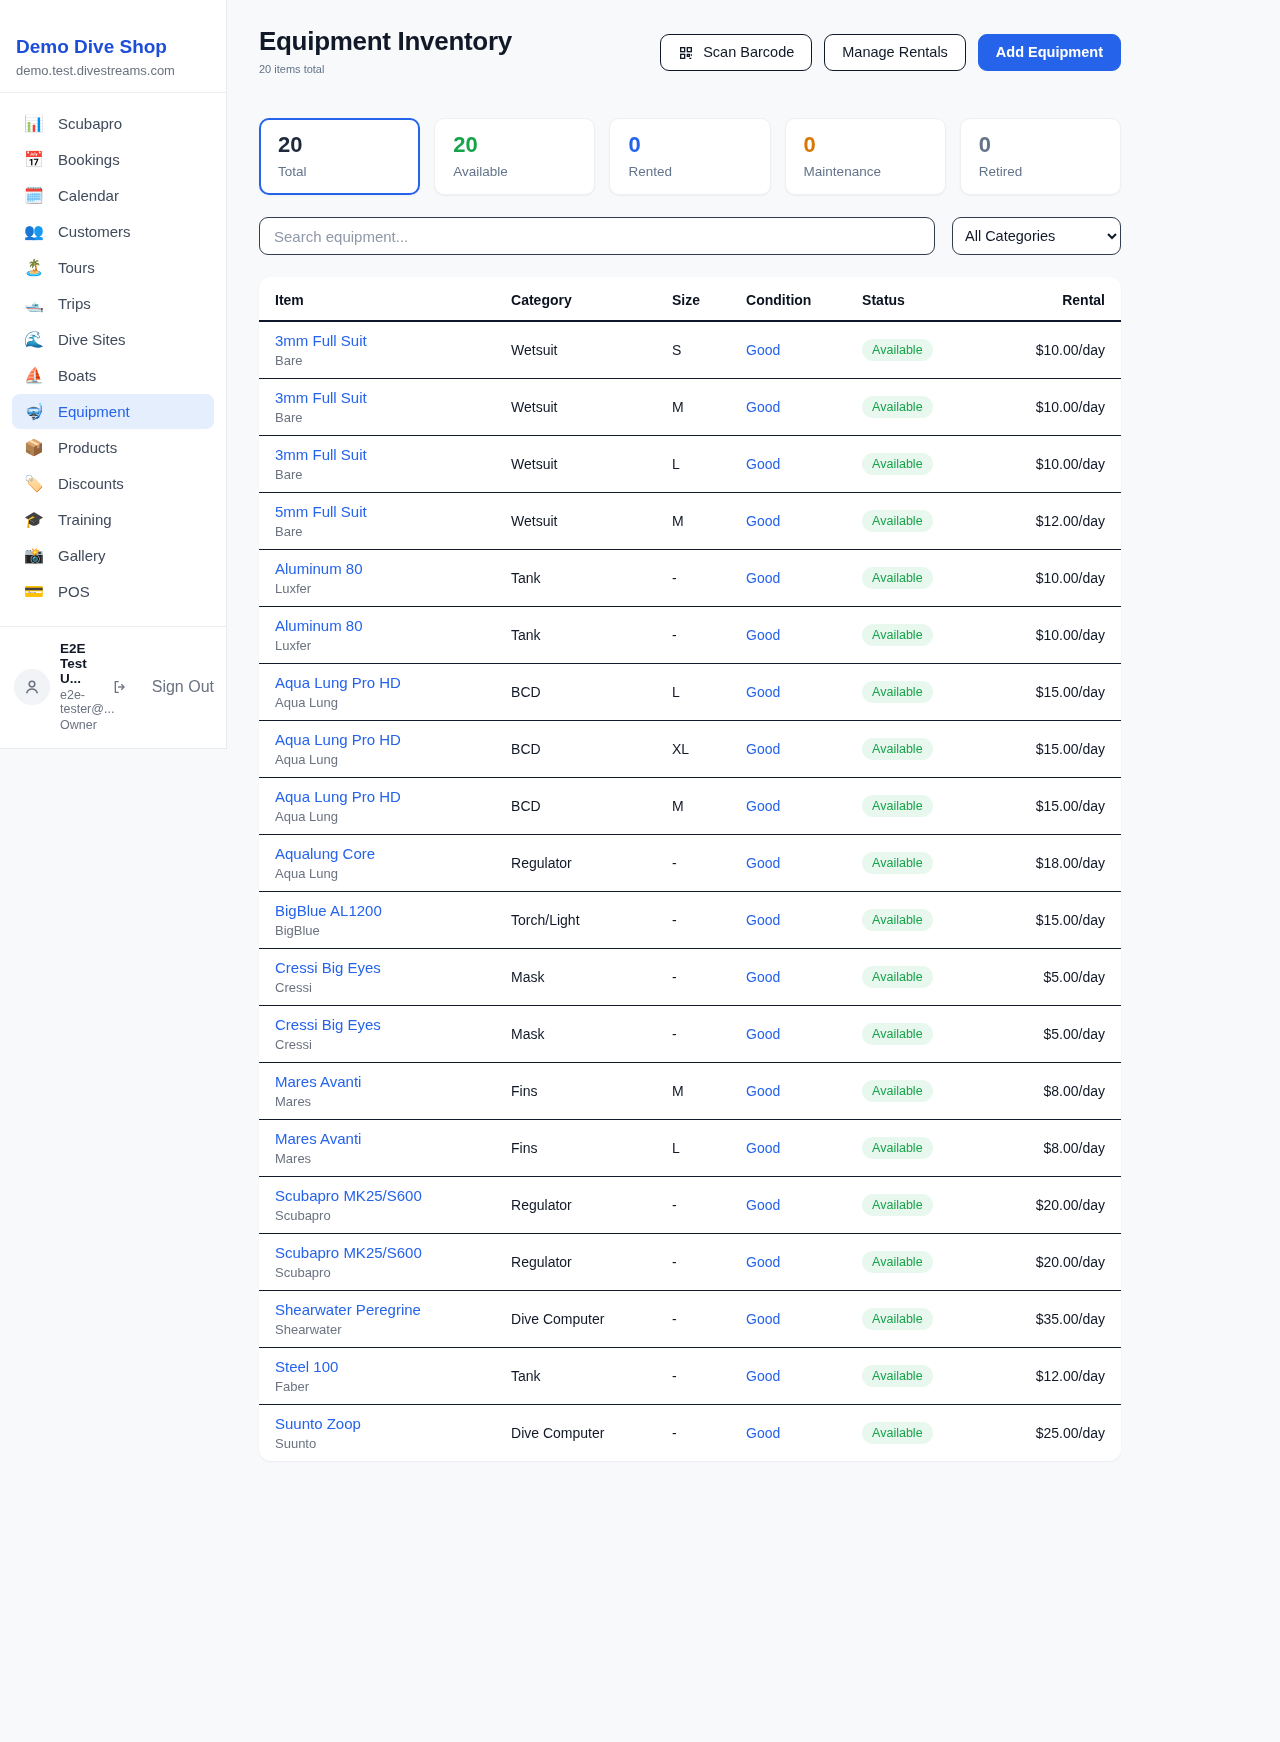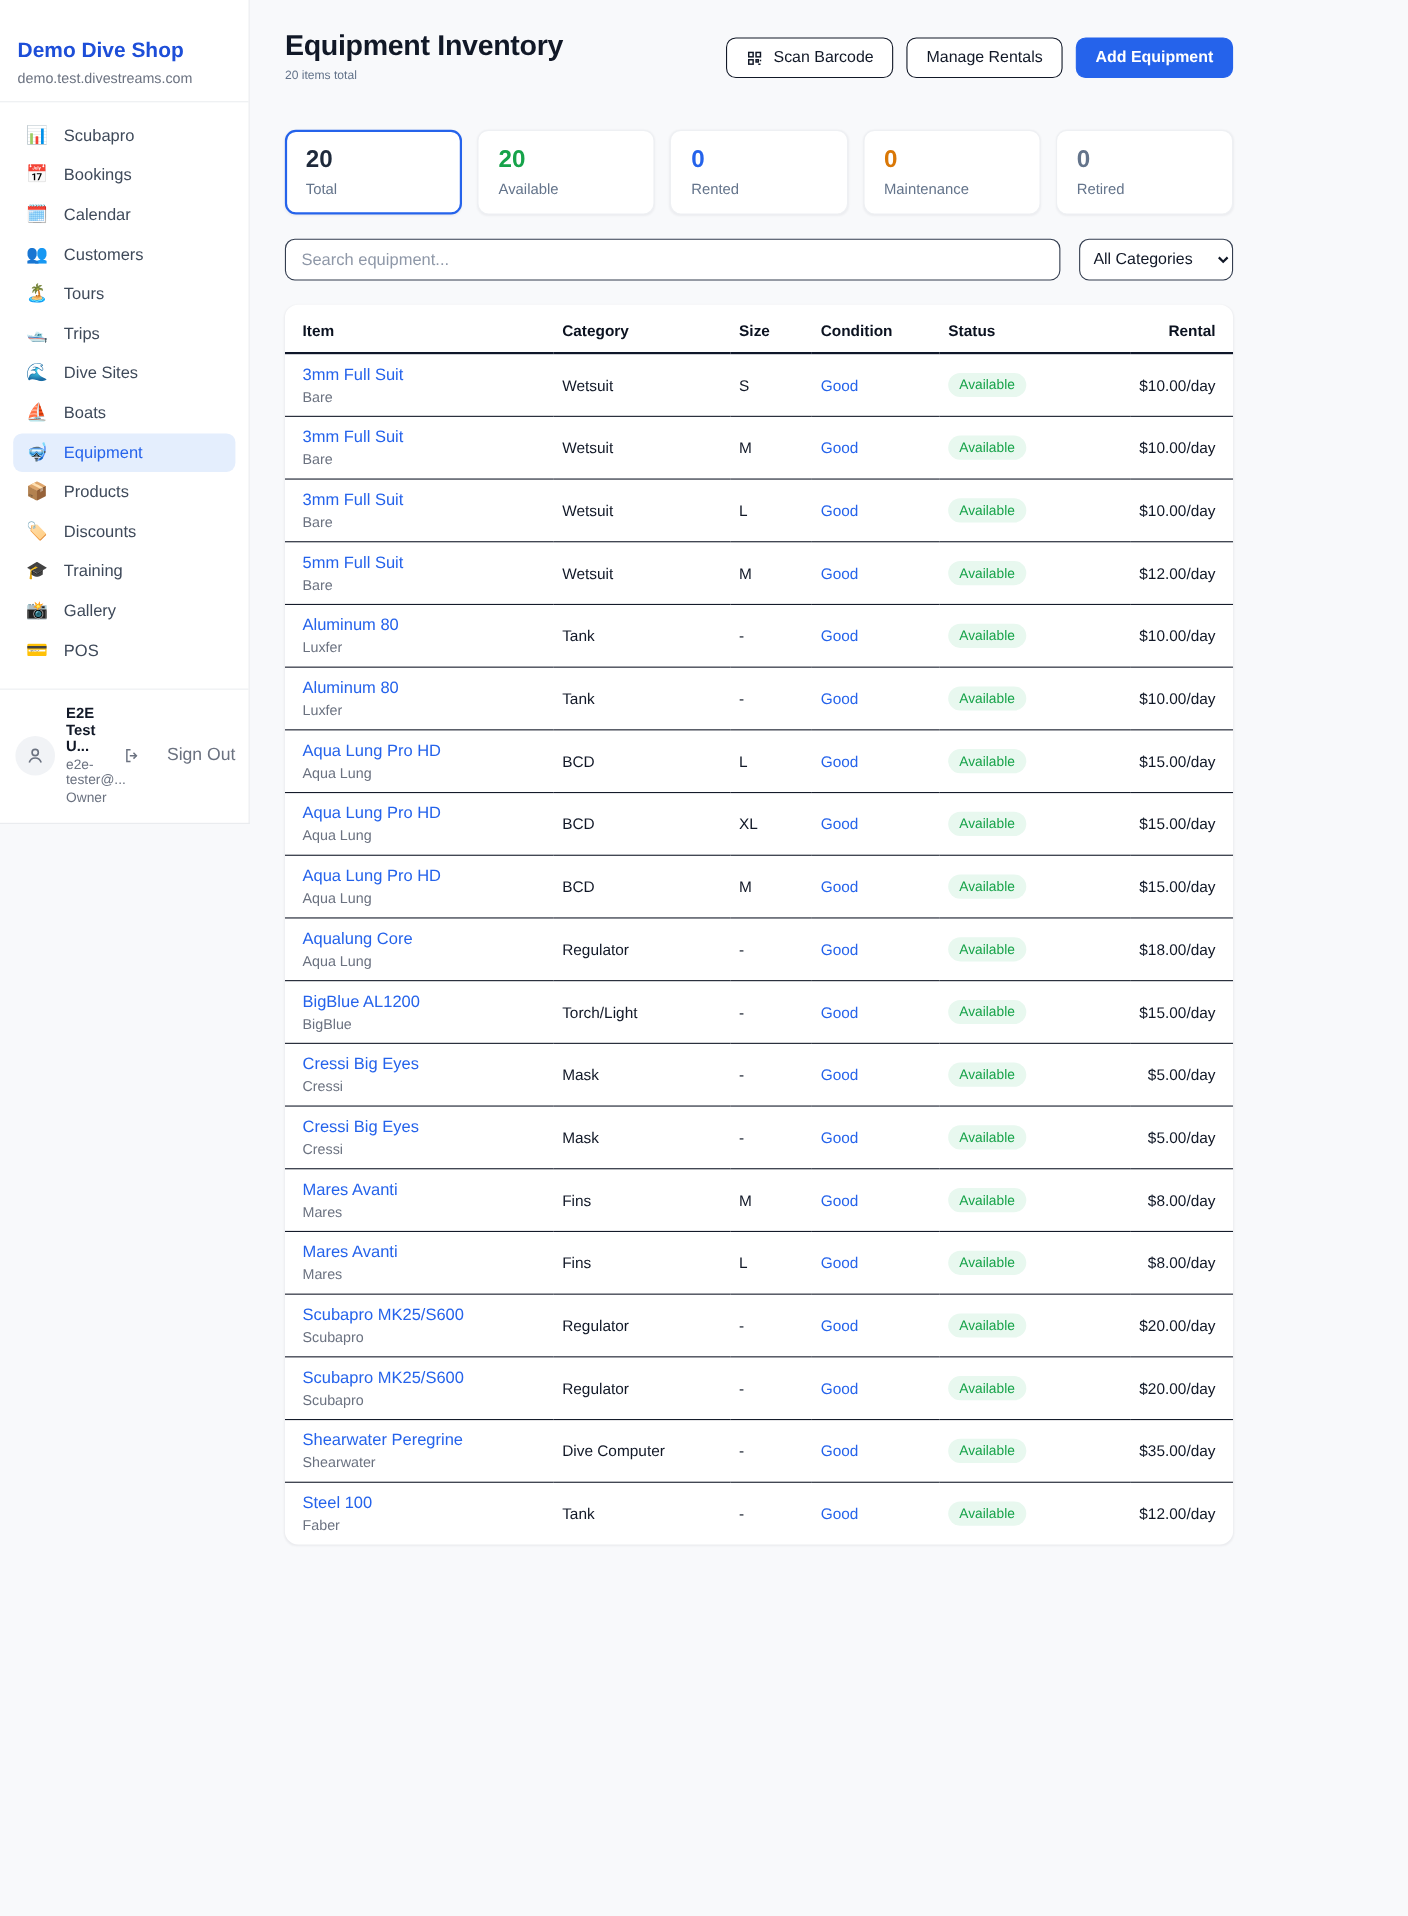--- a/index.html
+++ b/index.html
@@ -35,21 +35,21 @@
 
   .stats { display:flex; gap:14px; margin-top:27px; }
   .stat { flex:1; background:#fff; border-radius:10px; border:1px solid #eef0f3; box-shadow:0 1px 2px rgba(16,24,40,.05); padding:13px 18px 15px;margin-top:16px; }
   .stat.selected { border:2px solid #2563eb; padding:12px 17px 14px; }
   .stat-value { font-size:22px; font-weight:bold; }
   .stat-label { font-size:13.5px; color:#64748b; margin-top:6px; }
 
   .filters { display:flex; gap:17px; margin-top:22px; }
   .search { flex:1; height:38px; border:1px solid #333d4f; border-radius:9px; padding:0 14px; font-size:15px; background:#fff; color:#111827; font-family:inherit; }
   .search::placeholder { color:#8f98a8; }
-  .select { width:140px; height:38px; border:1px solid #333d4f; border-radius:9px; background:#fff; font-size:14.5px; padding:0 8px; color:#111827; font-family:inherit; }
+  .select { width:169px; height:38px; border:1px solid #333d4f; border-radius:9px; background:#fff; font-size:14.5px; padding:0 8px; color:#111827; font-family:inherit; }
 
   .table-card { margin-top:22px; background:#fff; border-radius:12px; box-shadow:0 1px 2px rgba(16,24,40,.06); overflow:hidden; }
   table { width:100%; border-collapse:collapse; }
   thead th { text-align:left; font-size:14px; color:#0b1220; padding:15px 8px 12px; border-bottom:2px solid #0f172a; font-weight:bold; }
   th.col-item { padding-left:16px; width:248px; }
   th.col-category { width:163px; }
   th.col-size { width:75px; }
   th.col-condition { width:117px; }
   th.col-status { width:176px; }
   th.col-rental { text-align:right; padding-right:16px; }
@@ -537,19 +537,34 @@
     <td>-</td>
     <td>
       <span class="cond-link">Good</span>
     </td>
     <td>
       <span class="badge">Available</span>
     </td>
     <td class="cell-rental">$12.00/day</td>
   </tr>
 
+  <tr>
+    <td class="cell-item">
+      <div class="item-name">Suunto Zoop</div>
+      <div class="item-brand">Suunto</div>
+    </td>
+    <td>Dive Computer</td>
+    <td>-</td>
+    <td>
+      <span class="cond-link">Good</span>
+    </td>
+    <td>
+      <span class="badge">Available</span>
+    </td>
+    <td class="cell-rental">$25.00/day</td>
+  </tr>
 </tbody>
         </table>
       </div>
 
     </div>
   </div>
 </div>
 
 </body></html>

